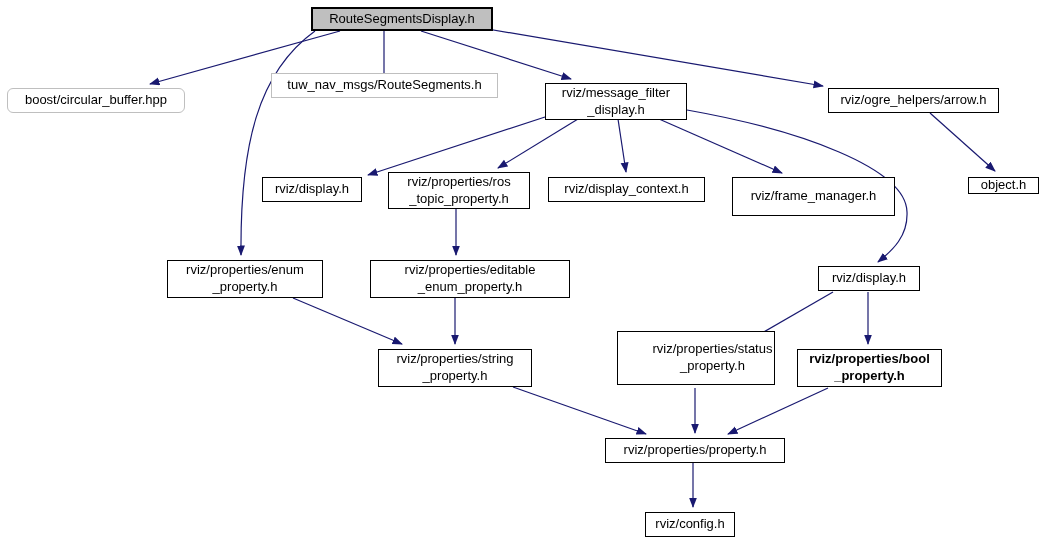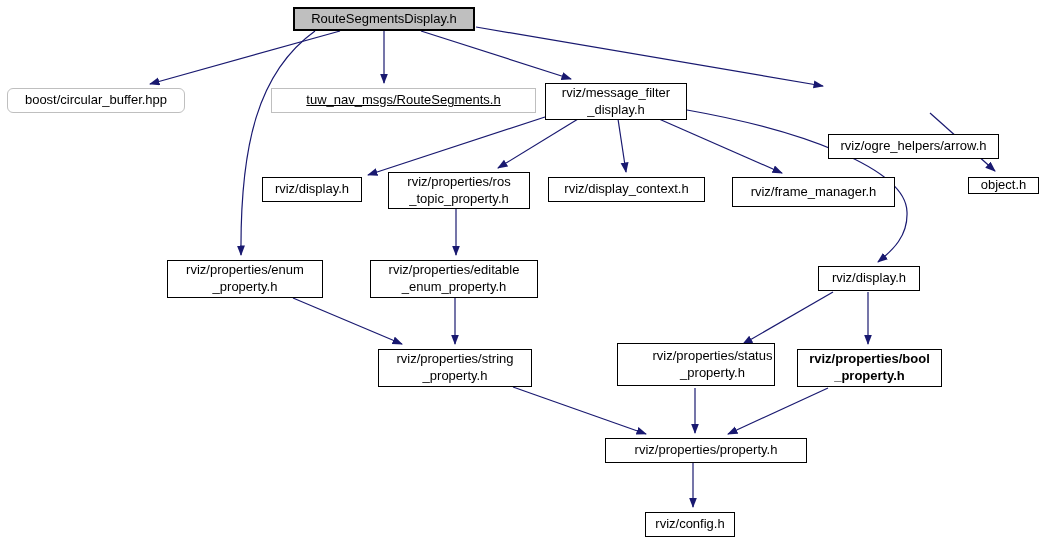--- a/index.html
+++ b/index.html
@@ -57,39 +57,39 @@
     <path class="edge" d="M293,298 L402,344" marker-end="url(#ah)"></path>
     <path class="edge" d="M455,298 L455,344" marker-end="url(#ah)"></path>
     <path class="edge" d="M833,292 L743,344" marker-end="url(#ah)"></path>
     <path class="edge" d="M868,292 L868,344" marker-end="url(#ah)"></path>
     <path class="edge" d="M513,387 L646,434" marker-end="url(#ah)"></path>
     <path class="edge" d="M695,388 L695,433" marker-end="url(#ah)"></path>
     <path class="edge" d="M828,388 L728,434" marker-end="url(#ah)"></path>
     <path class="edge" d="M693,463 L693,507" marker-end="url(#ah)"></path>
   </svg>
 
-  <div class="node root" style="left:293px; top:7px;   width:182px; height:24px;">RouteSegmentsDisplay.h</div>
+  <div class="node root" style="left:311px; top:7px;   width:182px; height:24px;">RouteSegmentsDisplay.h</div>
   <div class="node external" style="left:7px;   top:88px;  width:178px; height:25px;border-radius:6px;">boost/circular_buffer.hpp</div>
-  <div class="node external" style="left:271px; top:88px;  width:265px; height:25px;text-decoration:underline;">tuw_nav_msgs/RouteSegments.h</div>
+  <div class="node external" style="left:271px; top:73px;  width:227px; height:25px;">tuw_nav_msgs/RouteSegments.h</div>
   <div class="node" style="left:545px; top:83px;  width:142px; height:37px;">rviz/message_filter
 _display.h</div>
-  <div class="node" style="left:828px; top:88px;  width:171px; height:25px;margin-top:46px;">rviz/ogre_helpers/arrow.h</div>
+  <div class="node" style="left:828px; top:88px;  width:171px; height:25px;">rviz/ogre_helpers/arrow.h</div>
   <div class="node" style="left:262px; top:177px; width:100px; height:25px;">rviz/display.h</div>
   <div class="node" style="left:388px; top:172px; width:142px; height:37px;">rviz/properties/ros
 _topic_property.h</div>
   <div class="node" style="left:548px; top:177px; width:157px; height:25px;">rviz/display_context.h</div>
-  <div class="node" style="left:732px; top:177px; width:163px; height:30px;">rviz/frame_manager.h</div>
+  <div class="node" style="left:732px; top:177px; width:163px; height:39px;">rviz/frame_manager.h</div>
   <div class="node" style="left:968px; top:177px; width:71px;  height:17px;">object.h</div>
   <div class="node" style="left:167px; top:260px; width:156px; height:38px;">rviz/properties/enum
 _property.h</div>
-  <div class="node" style="left:370px; top:260px; width:168px; height:38px;">rviz/properties/editable
+  <div class="node" style="left:370px; top:260px; width:200px; height:38px;">rviz/properties/editable
 _enum_property.h</div>
   <div class="node" style="left:818px; top:266px; width:102px; height:25px;">rviz/display.h</div>
   <div class="node" style="left:378px; top:349px; width:154px; height:38px;">rviz/properties/string
 _property.h</div>
-  <div class="node" style="left:617px; top:343px; width:158px; height:43px;padding-left:36px;">rviz/properties/status
+  <div class="node" style="left:617px; top:331px; width:158px; height:54px;padding-left:36px;">rviz/properties/status
 _property.h</div>
   <div class="node" style="left:797px; top:349px; width:145px; height:38px;font-weight:bold;">rviz/properties/bool
 _property.h</div>
-  <div class="node" style="left:605px; top:438px; width:202px; height:25px;">rviz/properties/property.h</div>
+  <div class="node" style="left:605px; top:438px; width:180px; height:25px;">rviz/properties/property.h</div>
   <div class="node" style="left:645px; top:512px; width:90px; height:25px;">rviz/config.h</div>
 
 </div>
 
 </body></html>

